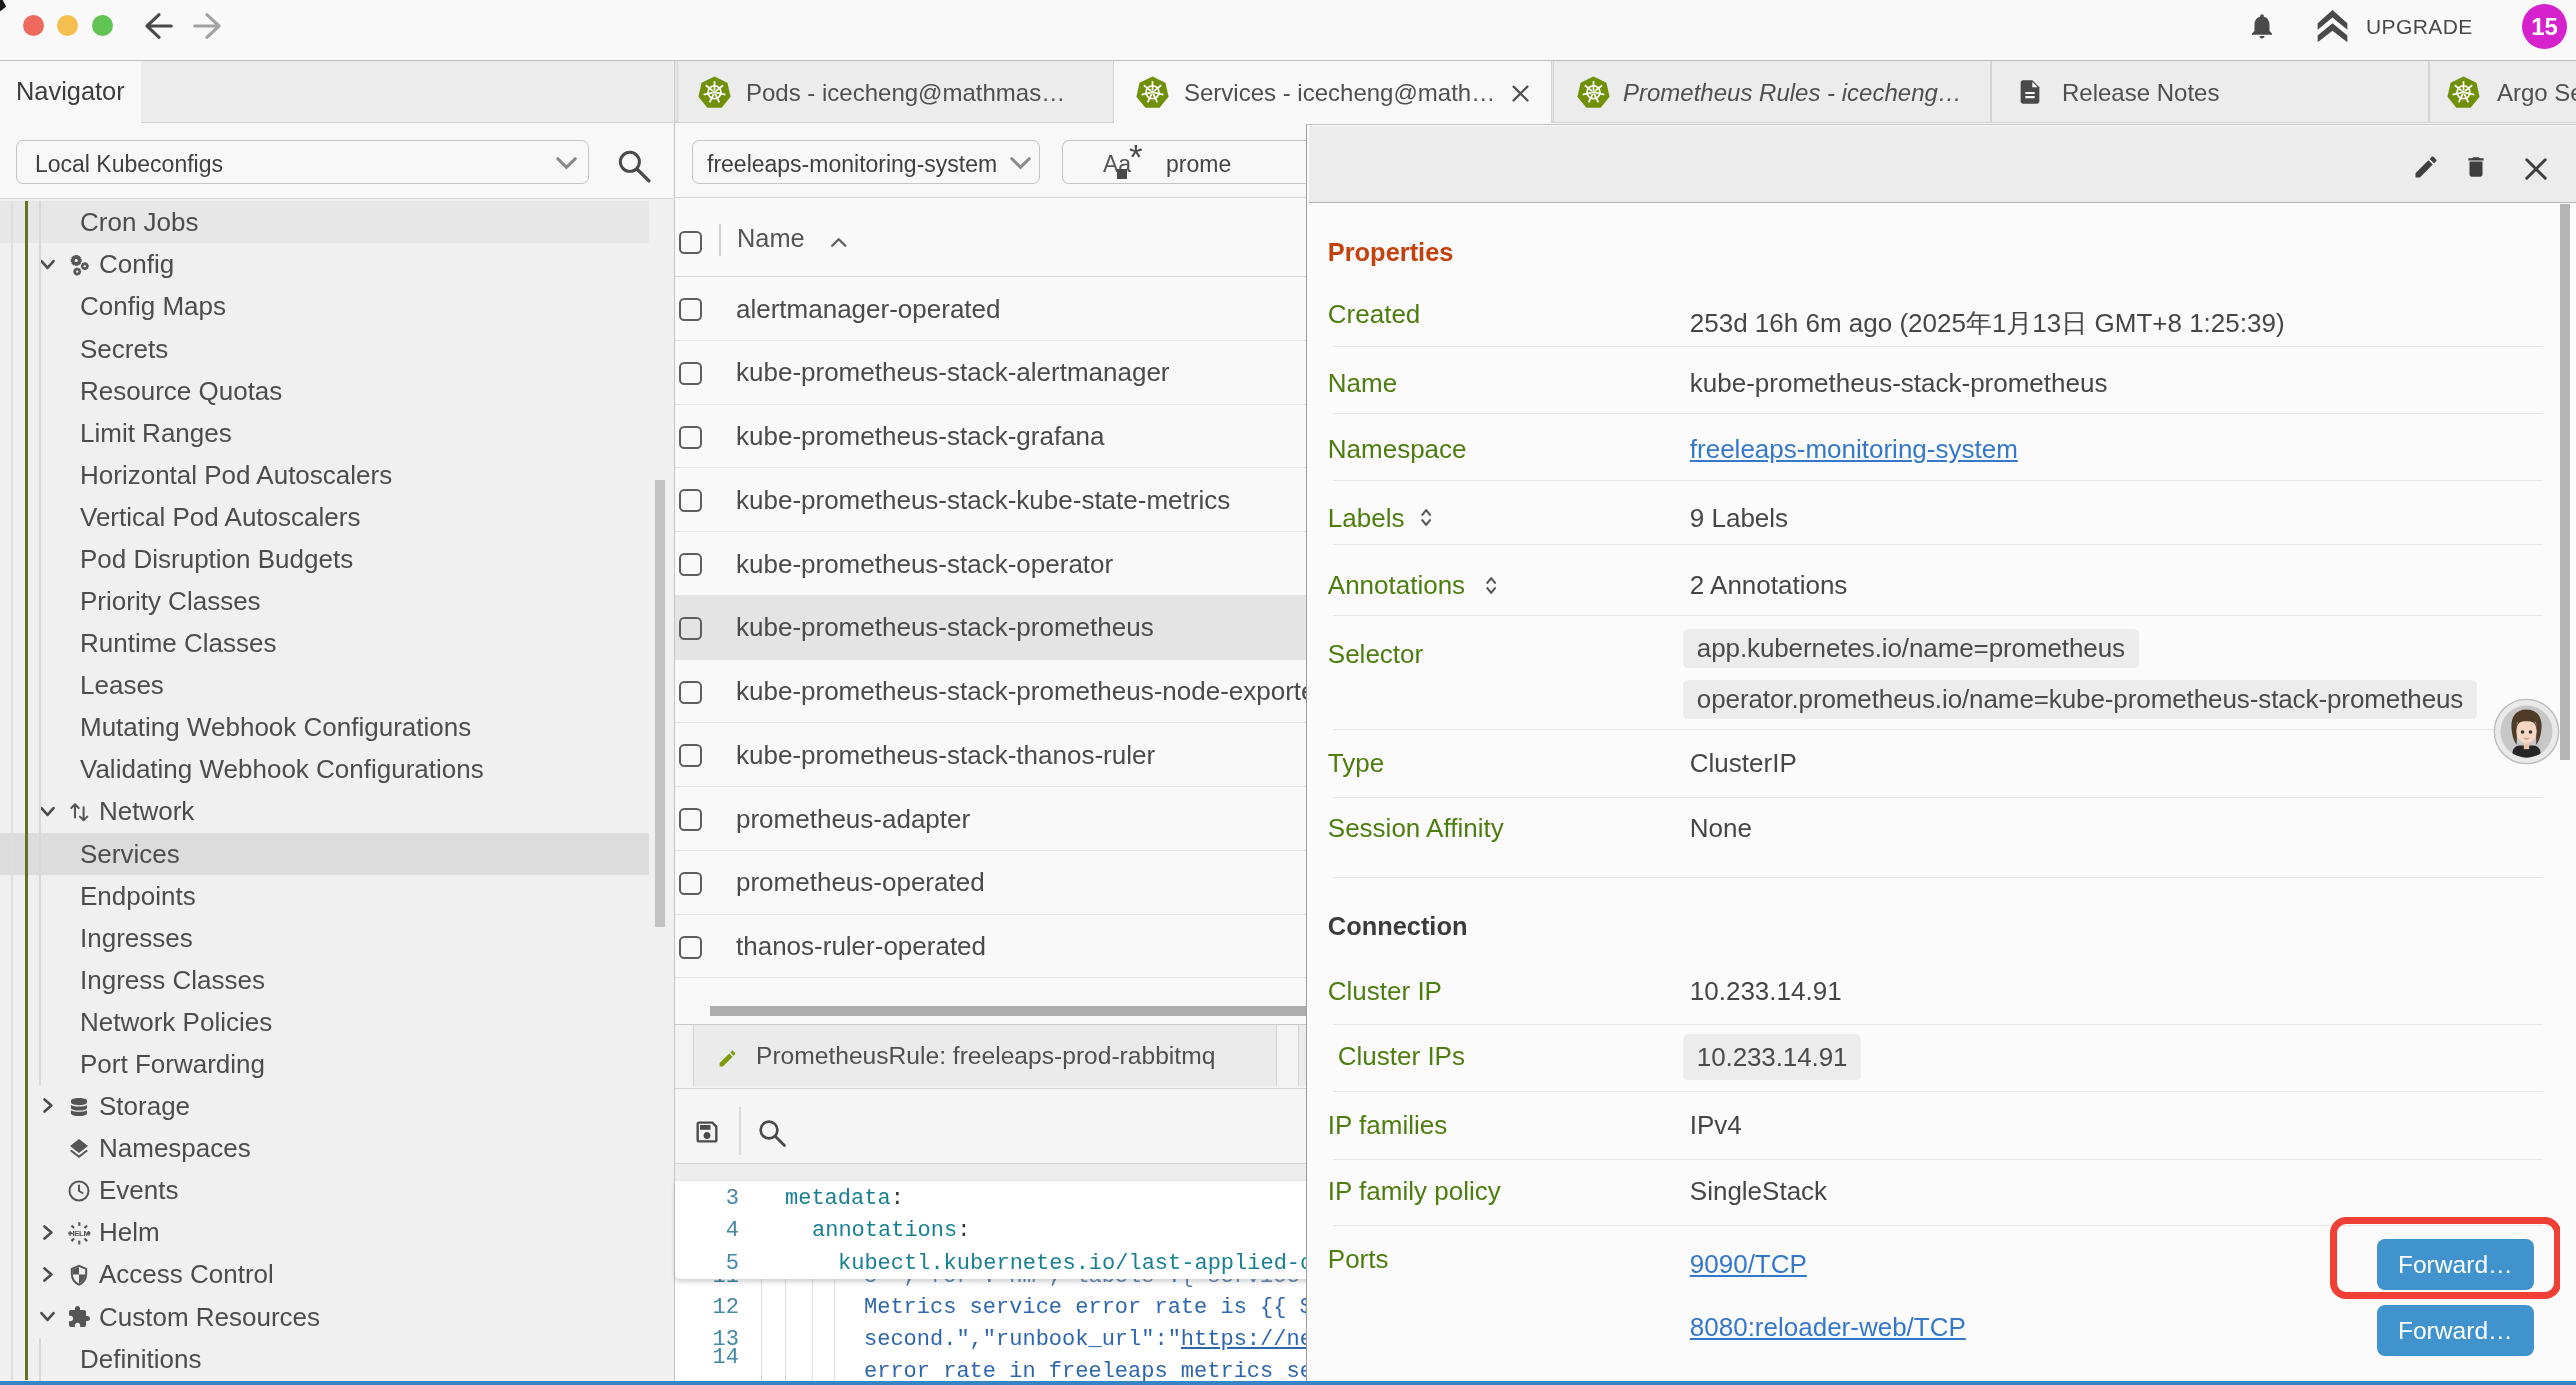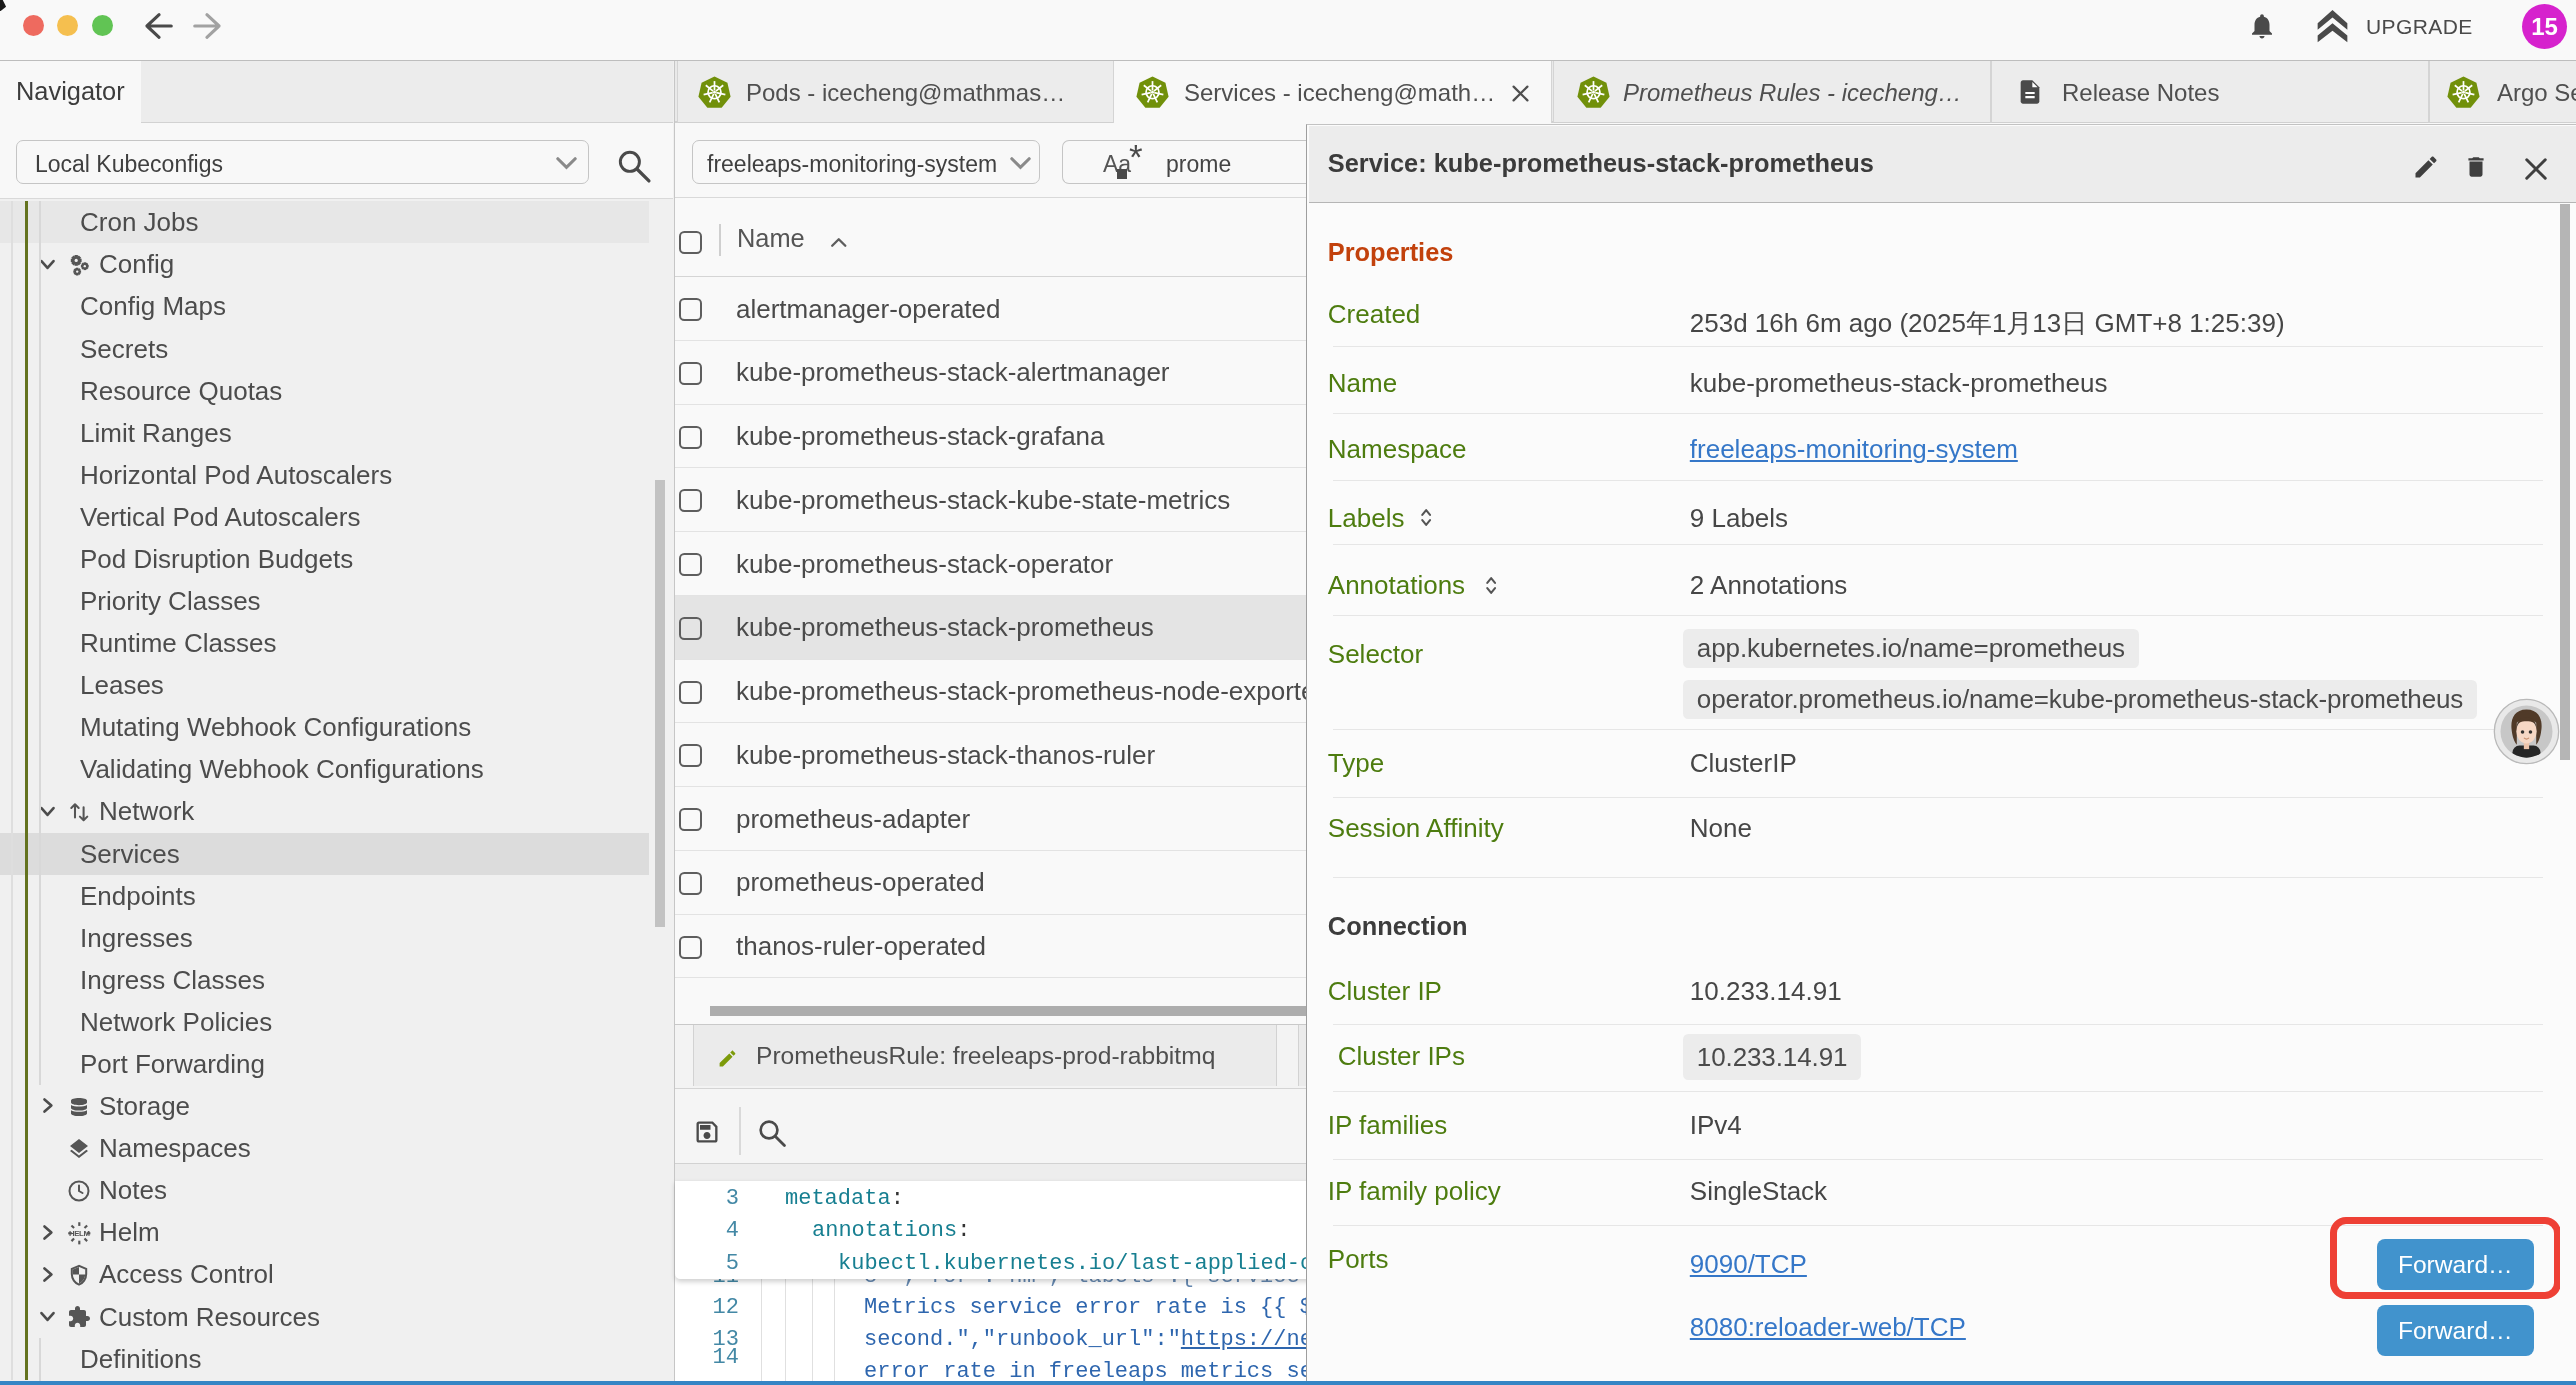--- a/index.html
+++ b/index.html
@@ -146,21 +146,21 @@
 <svg class="abs" style="left:67px;top:1034px" width="24" height="24" viewBox="0 0 24 24">
 <path fill="#555" d="M12 3 C7.6 3 4 4.1 4 5.6 v2 C4 9.1 7.6 10.2 12 10.2 s8-1.1 8-2.6 v-2 C20 4.1 16.4 3 12 3 Z M4 9.9 v3 c0 1.5 3.6 2.6 8 2.6 s8-1.1 8-2.6 v-3 c-1.7 1.1-4.9 1.6-8 1.6 s-6.3-.5-8-1.6 Z M4 15.2 v3.2 C4 19.9 7.6 21 12 21 s8-1.1 8-2.6 v-3.2 c-1.7 1.1-4.9 1.6-8 1.6 s-6.3-.5-8-1.6 Z"></path>
       </svg>
 <svg class="abs" style="left:38px;top:1035px" width="19" height="19" viewBox="0 0 22 22">
 <path d="M7.5 4 L15.5 11 L7.5 18" stroke="#4c4c4c" stroke-width="3" fill="none" stroke-linecap="round" stroke-linejoin="round"></path>
       </svg>
 <div class="abs nowrap" style="left:99px;top:1066px;height:42px;line-height:42px;">Namespaces</div>
 <svg class="abs" style="left:67px;top:1076px" width="24" height="24" viewBox="0 0 24 24">
 <path fill="#555" d="M11.99 18.54l-7.37-5.73L3 14.07l9 7 9-7-1.63-1.27-7.38 5.74zM12 16l7.36-5.73L21 9l-9-7-9 7 1.63 1.27L12 16z"></path>
       </svg>
-<div class="abs nowrap" style="left:99px;top:1108px;height:42px;line-height:42px;">Notes</div>
+<div class="abs nowrap" style="left:99px;top:1108px;height:42px;line-height:42px;">Events</div>
 <svg class="abs" style="left:67px;top:1118px" width="24" height="24" viewBox="0 0 24 24">
 <circle cx="12" cy="12" r="9.5" stroke="#555" stroke-width="2" fill="none"></circle>
 <path d="M12 6.5 V12 L15.5 14" stroke="#555" stroke-width="2" fill="none" stroke-linecap="round"></path>
       </svg>
 <div class="abs nowrap" style="left:99px;top:1150px;height:42px;line-height:42px;">Helm</div>
 <svg class="abs" style="left:67px;top:1160px;font-size:30px" width="24.6" height="24.6" viewBox="0 0 24 24">
 <g stroke="#555" stroke-width="2.1">
 <line x1="19.20" y1="12.00" x2="22.80" y2="12.00"></line>
 <line x1="17.09" y1="17.09" x2="19.64" y2="19.64"></line>
 <line x1="12.00" y1="19.20" x2="12.00" y2="22.80"></line>
@@ -373,21 +373,20 @@
       <div class="abs nowrap" style="left:110px;top:22px;color:#177f91;">metadata<span style="color:#333">:</span></div>
 <div class="abs nowrap" style="left:0;top:54px;width:64px;text-align:right;color:#4388a5;">4</div>
       <div class="abs nowrap" style="left:137px;top:54px;color:#177f91;">annotations<span style="color:#333">:</span></div>
 <div class="abs nowrap" style="left:0;top:87px;width:64px;text-align:right;color:#4388a5;">5</div>
       <div class="abs nowrap" style="left:163px;top:87px;color:#177f91;">kubectl.kubernetes.io/last-applied-con</div>
   </div>
 </div>
 
 <div id="drawer" class="abs">
   <div id="dhead" class="abs">
-    <div class="abs nowrap" style="left:19px; top:23px; font-size:25.4px; font-weight:bold; color:#3b3b3b;">Service: kube-prometheus-stack-prometheus</div>
     <svg class="abs" style="left:1103px; top:27px;" width="28" height="28" viewBox="0 0 24 24">
       <path fill="#3f3f3f" d="M3 17.25V21h3.75L17.81 9.94l-3.75-3.75L3 17.25zM20.71 7.04c.39-.39.39-1.02 0-1.41l-2.34-2.34c-.39-.39-1.02-.39-1.41 0l-1.83 1.83 3.75 3.75 1.83-1.83z"></path>
     </svg>
     <svg class="abs" style="left:1154px; top:26px;" width="26" height="30" viewBox="0 0 24 24">
       <path fill="#3f3f3f" d="M6 19c0 1.1.9 2 2 2h8c1.1 0 2-.9 2-2V7H6v12zM19 4h-3.5l-1-1h-5l-1 1H5v2h14V4z"></path>
     </svg>
     <svg class="abs" style="left:1216px; top:32px;" width="22" height="22" viewBox="0 0 25 25">
       <path d="M2 2 L23 23 M23 2 L2 23" stroke="#3f3f3f" stroke-width="3.4" stroke-linecap="round"></path>
     </svg>
   </div>

